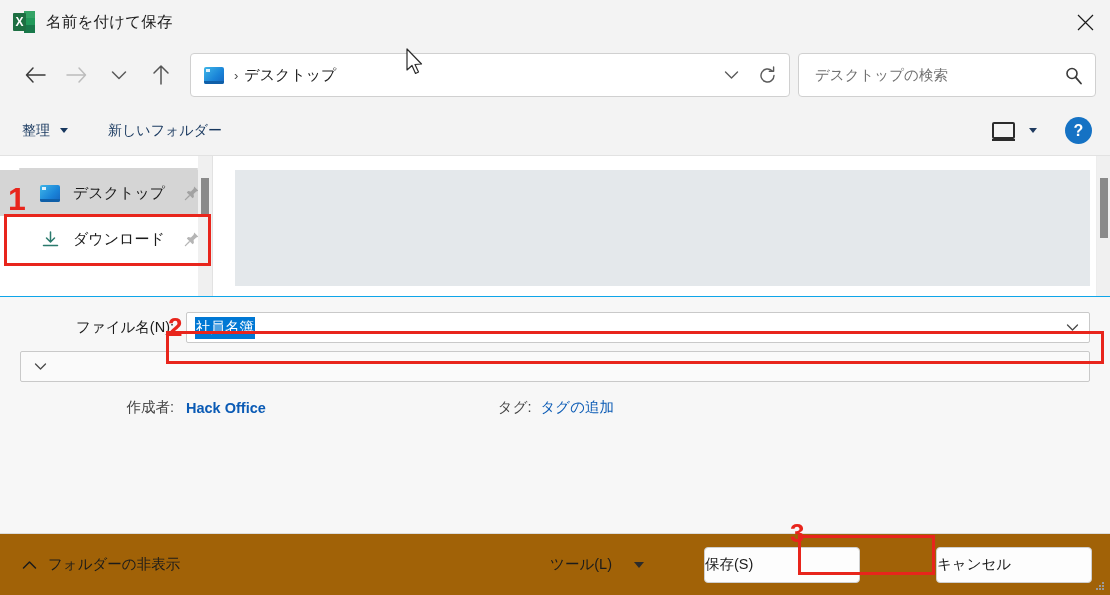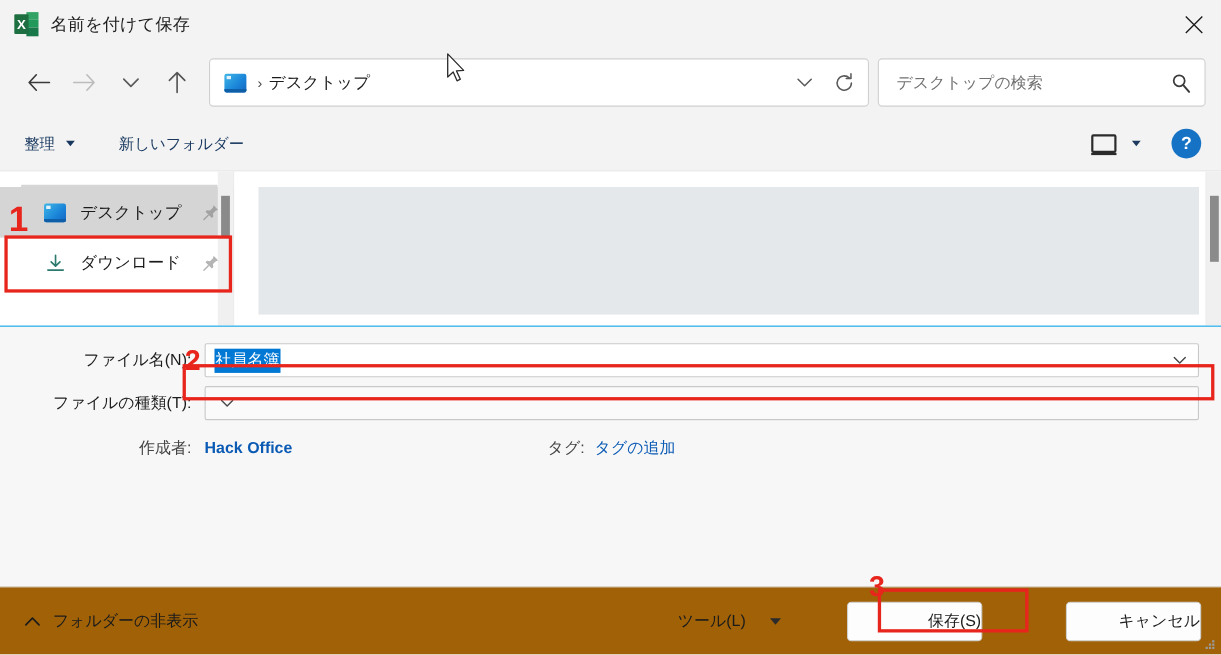--- a/index.html
+++ b/index.html
@@ -311,26 +311,26 @@
     font-size: 14.5px; color: #1b1b1b;
     cursor: pointer; margin-right: 12px;
   }
   .tools-caret {
     width: 0; height: 0; margin-left: 22px;
     border-left: 5.5px solid transparent;
     border-right: 5.5px solid transparent;
     border-top: 6.5px solid #2b2b2b;
   }
   .btn {
-    width: 123px; height: 36px;
+    width: 156px; height: 36px;
     background: #fdfdfd;
     border: 1px solid #cfcfcf;
     border-radius: 4px;
     font-size: 14.5px; color: #1b1b1b;
-    display: flex; align-items: center; justify-content: flex-end;
+    display: flex; align-items: center; justify-content: flex-start;
     cursor: pointer;
   }
   .btn.primary { margin-right: 28px; }
   .grip {
     position: absolute; right: 4px; bottom: 3px;
     width: 12px; height: 12px;
   }
 
   
   .anno-box {
@@ -493,21 +493,20 @@
         <span style="flex:1 1 auto;"></span>
         <span class="combo-caret">
           <svg width="13" height="9" viewBox="0 0 13 9">
             <path d="M1.5 2 L6.5 7 L11.5 2" stroke="#4a4a4a" stroke-width="1.3" fill="none" stroke-linecap="round" stroke-linejoin="round"></path>
           </svg>
         </span>
       </div>
     </div>
 
     <div class="form-row">
-      <div class="form-label">ファイルの種類(T):</div>
       <div class="combo typesel">
         <span class="combo-caret">
           <svg width="13" height="9" viewBox="0 0 13 9">
             <path d="M1.5 2 L6.5 7 L11.5 2" stroke="#4a4a4a" stroke-width="1.3" fill="none" stroke-linecap="round" stroke-linejoin="round"></path>
           </svg>
         </span>
       </div>
     </div>
 
     <div class="meta-row">

